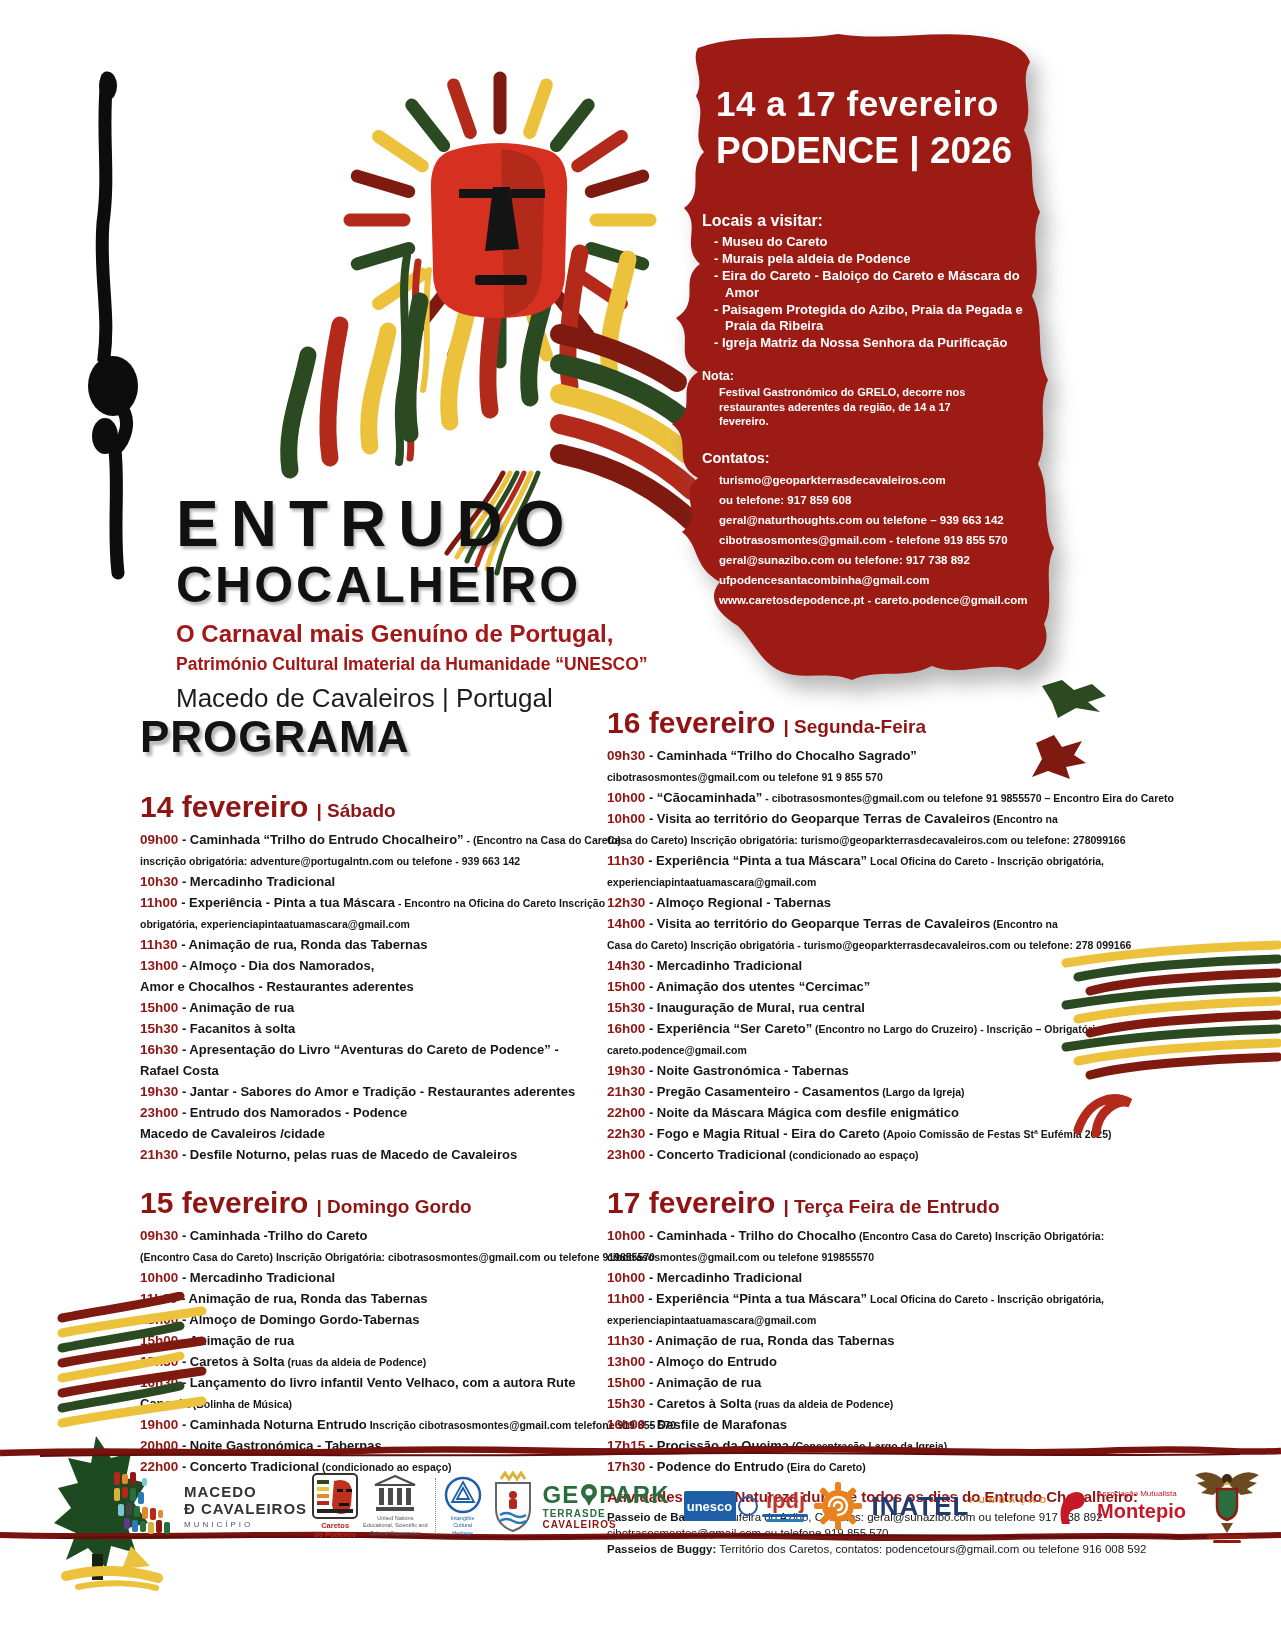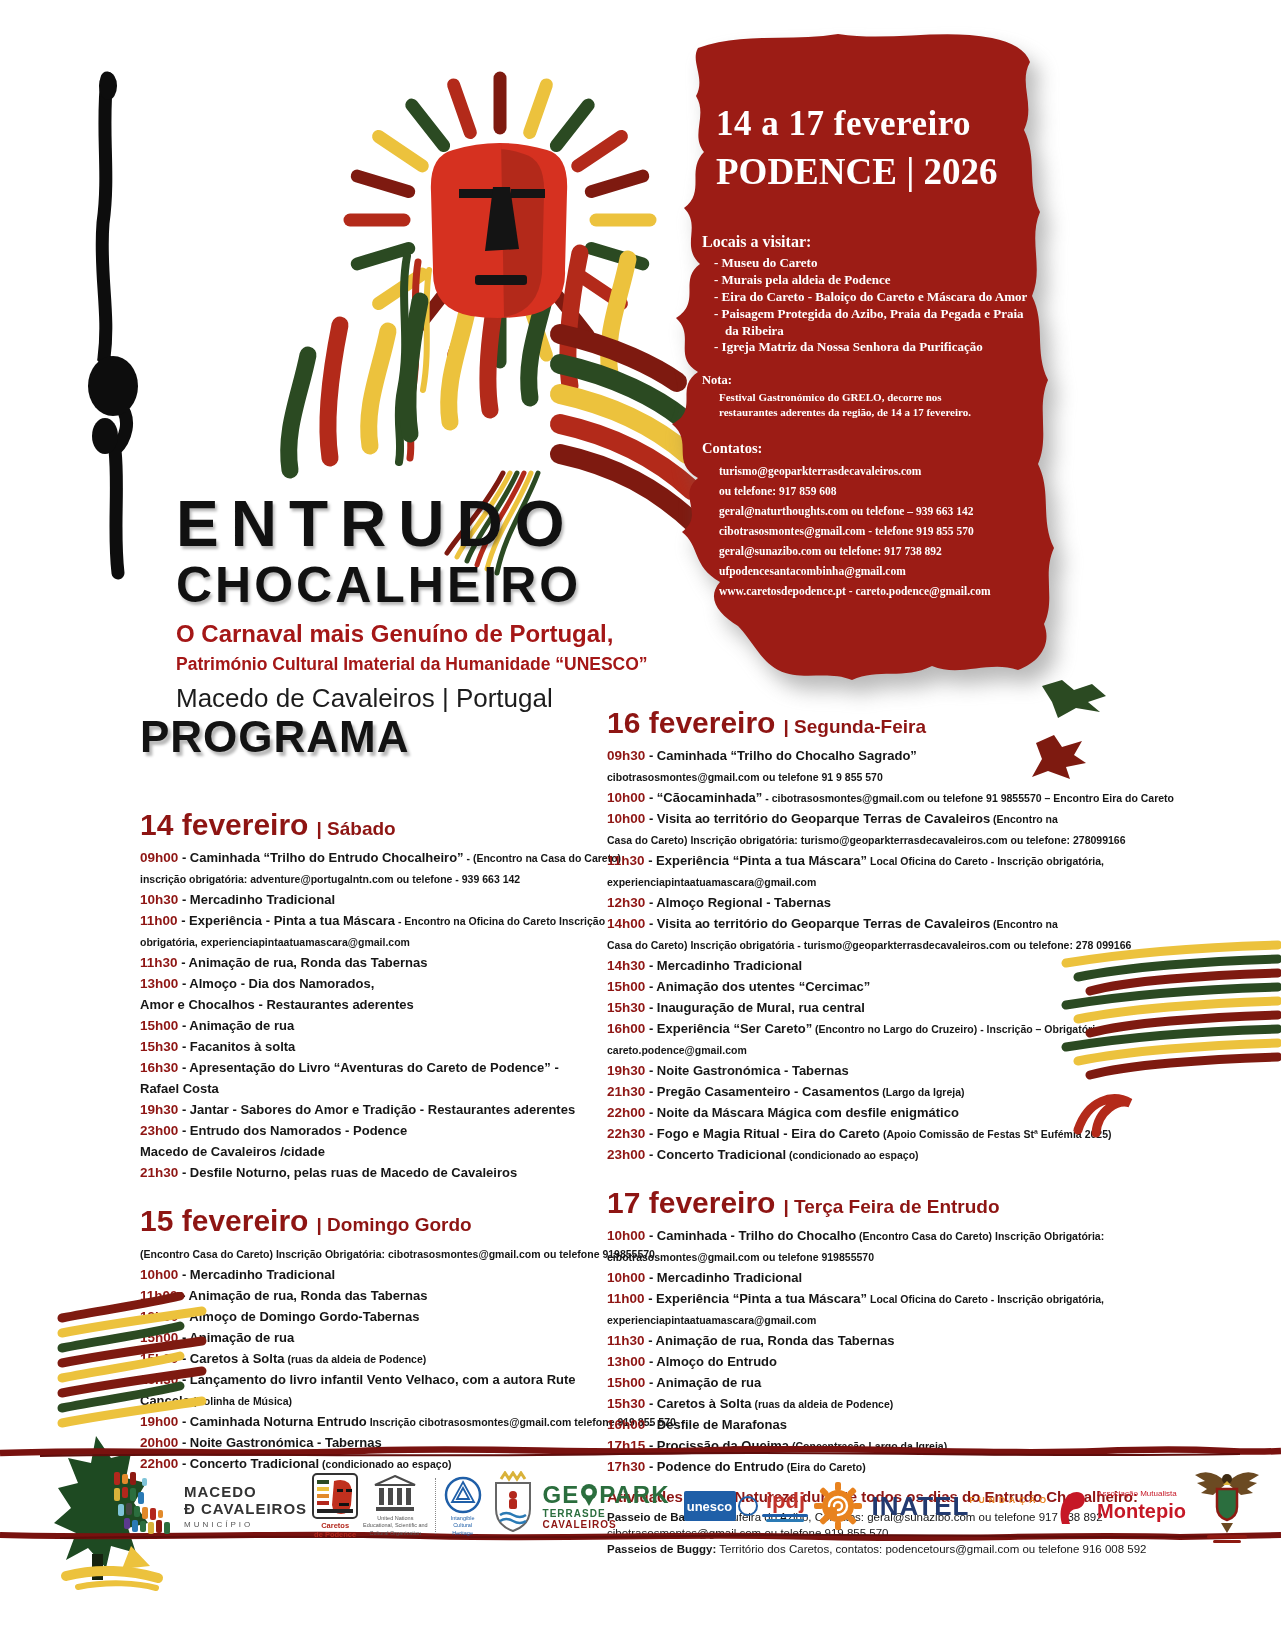--- a/index.html
+++ b/index.html
@@ -2,21 +2,21 @@
 <html><head>
 <meta charset="utf-8">
 <style>
   html,body{margin:0;padding:0;background:#e8e8e8;}
   #poster{position:relative;width:1281px;height:1634px;background:#ffffff;overflow:hidden;
           font-family:"Liberation Sans","DejaVu Sans",sans-serif;}
   svg{display:block;}
 
   
   #blob-svg{position:absolute;left:640px;top:26px;filter:drop-shadow(10px 14px 10px rgba(100,100,100,.45));}
-  .blob-text{position:absolute;left:702px;top:104px;width:336px;color:#fff;font-family:Liberation Serif, serif;}
+  .blob-text{position:absolute;left:702px;top:84px;width:336px;color:#fff;}
   .blob-date{font-size:35px;font-weight:800;letter-spacing:.5px;padding-left:14px;}
   .blob-loc{font-size:37px;font-weight:800;margin-top:6px;padding-left:14px;}
   .blob-visit-title{margin-top:40px;font-size:16px;font-weight:700;}
   .visit-list{list-style:none;margin:4px 0 0;padding:0 0 0 12px;font-size:13px;font-weight:700;line-height:1.3;width:318px;}
   .visit-list li{padding-left:11px;text-indent:-11px;}
   .visit-list li::before{content:"- ";}
   .nota-label{margin-top:17px;font-size:12.5px;font-weight:700;}
   .nota-text{margin-top:2px;margin-left:17px;width:258px;font-size:11px;font-weight:700;line-height:1.32;}
   .contatos-label{margin-top:21px;font-size:14.5px;font-weight:700;}
   .contacts{margin-top:6px;margin-left:17px;font-size:11.5px;font-weight:700;}
@@ -28,21 +28,21 @@
   .t2{font-size:50px;font-weight:900;letter-spacing:3px;color:#111;line-height:1;margin-top:4px;text-shadow:2px 3px 3px rgba(0,0,0,.28);}
   .t3{font-size:24px;font-weight:700;color:#a41717;margin-top:10px;}
   .t4{font-size:17.5px;font-weight:700;color:#a41717;margin-top:6px;}
   .t5{font-size:26px;font-weight:400;color:#1c1c1c;margin-top:8px;}
 
   .programa{position:absolute;left:140px;top:712px;font-size:44px;font-weight:900;color:#131313;
             letter-spacing:1px;text-shadow:3px 4px 3px #b8b8b8;}
 
   
   .col{position:absolute;}
-  .col-left{left:140px;top:808px;width:460px;}
+  .col-left{left:140px;top:790px;width:460px;}
   .col-right{left:607px;top:706px;width:525px;}
   .day-heading{margin:0 0 5px;}
   .day-gap{margin-top:22px;display:block;}
   .day-date{font-size:30px;font-weight:800;color:#8e1513;}
   .day-week{font-size:19px;font-weight:700;color:#8e1513;margin-left:8px;}
   .event-row{margin:1px 0;line-height:1.25;white-space:nowrap;}
   .time{font-size:13.5px;font-weight:800;color:#8e1513;}
   .main{font-size:13px;font-weight:700;color:#161616;}
   .small{font-size:10.5px;font-weight:700;color:#161616;}
 
@@ -222,20 +222,21 @@
         <div class="event-row"><span class="time">15h30</span><span class="main"> - Facanitos à solta</span></div>
         <div class="event-row"><span class="time">16h30</span><span class="main"> - Apresentação do Livro “Aventuras do Careto de Podence” -</span></div>
         <div class="event-row"><span class="main">Rafael Costa</span></div>
         <div class="event-row"><span class="time">19h30</span><span class="main"> - Jantar - Sabores do Amor e Tradição - Restaurantes aderentes</span></div>
         <div class="event-row"><span class="time">23h00</span><span class="main"> - Entrudo dos Namorados - Podence</span></div>
         <div class="event-row"><span class="main">Macedo de Cavaleiros /cidade</span></div>
         <div class="event-row"><span class="time">21h30</span><span class="main"> - Desfile Noturno, pelas ruas de Macedo de Cavaleiros</span></div>
       </div>
     <div class="day-gap">
         <div class="day-heading"><span class="day-date">15 fevereiro</span><span class="day-week">| Domingo Gordo</span></div>
+        <div class="event-row"><span class="time">09h30</span><span class="main"> - Caminhada -Trilho do Careto</span></div>
         <div class="event-row"><span class="small">(Encontro Casa do Careto) Inscrição Obrigatória: cibotrasosmontes@gmail.com ou telefone  919855570</span></div>
         <div class="event-row"><span class="time">10h00</span><span class="main"> - Mercadinho Tradicional</span></div>
         <div class="event-row"><span class="time">11h00</span><span class="main"> - Animação de rua, Ronda das Tabernas</span></div>
         <div class="event-row"><span class="time">13h00</span><span class="main"> - Almoço de Domingo Gordo-Tabernas</span></div>
         <div class="event-row"><span class="time">15h00</span><span class="main"> - Animação de rua</span></div>
         <div class="event-row"><span class="time">15h30</span><span class="main"> - Caretos à Solta</span><span class="small"> (ruas da aldeia de Podence)</span></div>
         <div class="event-row"><span class="time">16h30</span><span class="main"> - Lançamento do livro infantil Vento Velhaco, com a autora Rute</span></div>
         <div class="event-row"><span class="main">Cancela</span><span class="small"> (Bolinha de Música)</span></div>
         <div class="event-row"><span class="time">19h00</span><span class="main"> - Caminhada Noturna Entrudo</span><span class="small"> Inscrição cibotrasosmontes@gmail.com  telefone 919 855 570</span></div>
         <div class="event-row"><span class="time">20h00</span><span class="main"> - Noite Gastronómica - Tabernas</span></div>

